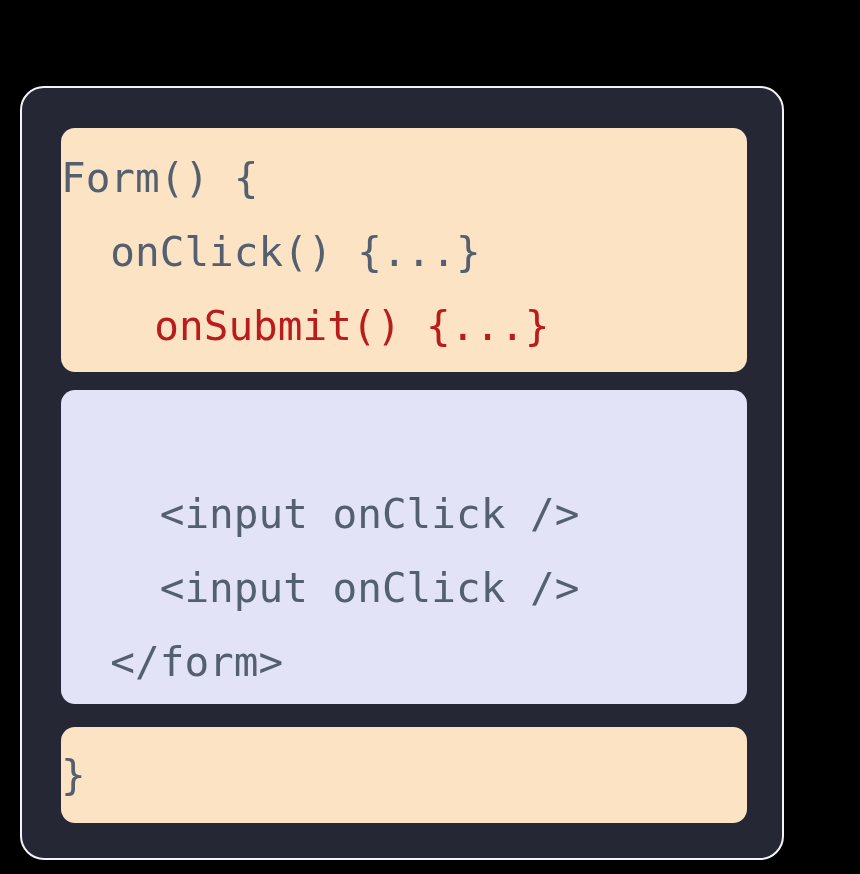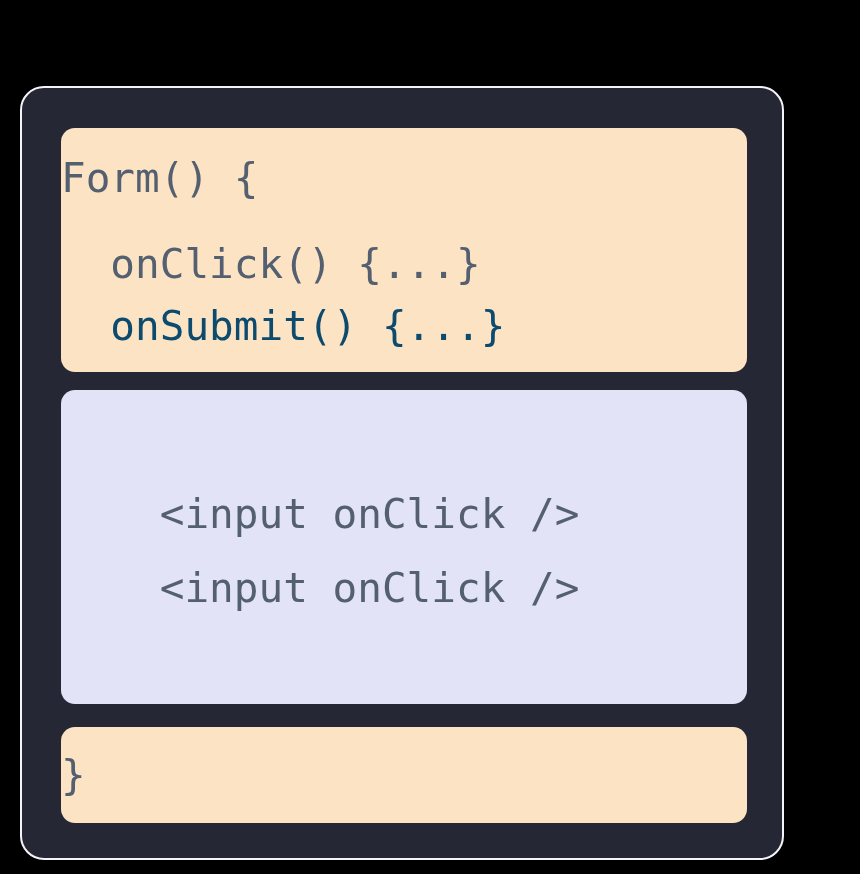--- a/index.html
+++ b/index.html
@@ -71,21 +71,21 @@
     font-size: 41px;
     line-height: 48px;
     letter-spacing: 0px;
     color: #545f70;
     white-space: pre;
     font-weight: 400;
   }
 
   
   #block-header .code-line.l0 { top: 26px; }
-  #block-header .code-line.l1 { top: 100px; margin-top: 12px; }
+  #block-header .code-line.l1 { top: 100px; }
   #block-header .code-line.l2 { top: 174px; }
 
   
   #block-markup .code-line.l0 { top: 26px; }
   #block-markup .code-line.l1 { top: 100px; }
   #block-markup .code-line.l2 { top: 174px; }
   #block-markup .code-line.l3 { top: 248px; }
 
   
   #block-footer .code-line.l0 { top: 24px; }
@@ -94,28 +94,29 @@
 <body style="background: rgb(0, 0, 0);">
 
 <div id="stage" style="background: rgb(0, 0, 0);">
 
   <div id="code-container" style="background: rgb(37, 40, 52); border-color: rgb(244, 244, 248); border-radius: 24px;">
 
     <div class="code-card card-orange" id="block-header" style="background: rgb(251, 227, 196);">
       <div class="code-lines">
         <div class="code-line l0" style="color: rgb(84, 95, 112);">Form() {</div>
         <div class="code-line l1" style="color: rgb(84, 95, 112);">  onClick() {...}</div>
-        <div class="code-line l2" style="color: #0c4a6e;">  onSubmit() {...}</div>
+        <div class="code-line l2" style="color: #b91c1c; margin-left: 44px;">  onSubmit() {...}</div>
       </div>
     </div>
 
     <div class="code-card card-lavender" id="block-markup" style="background: rgb(226, 227, 247);">
       <div class="code-lines">
         <div class="code-line l1" style="color: rgb(84, 95, 112);">    &lt;input onClick /&gt;</div>
         <div class="code-line l2" style="color: rgb(84, 95, 112);">    &lt;input onClick /&gt;</div>
+        <div class="code-line l3" style="color: rgb(84, 95, 112);">  &lt;/form&gt;</div>
       </div>
     </div>
 
     <div class="code-card card-orange" id="block-footer" style="background: rgb(251, 227, 196);">
       <div class="code-lines">
         <div class="code-line l0" style="color: rgb(84, 95, 112);">}</div>
       </div>
     </div>
 
   </div>

